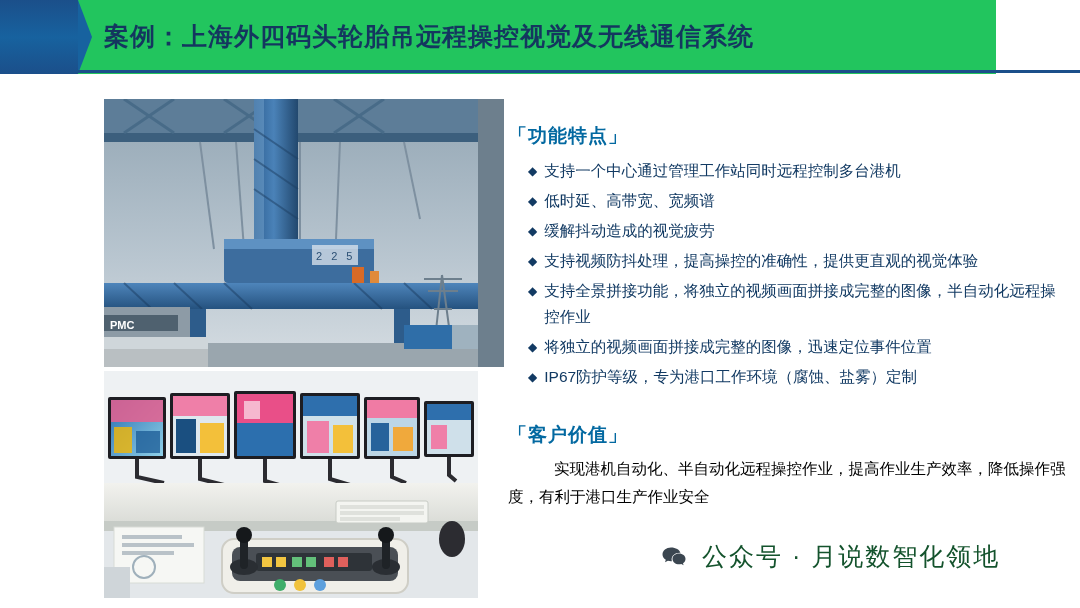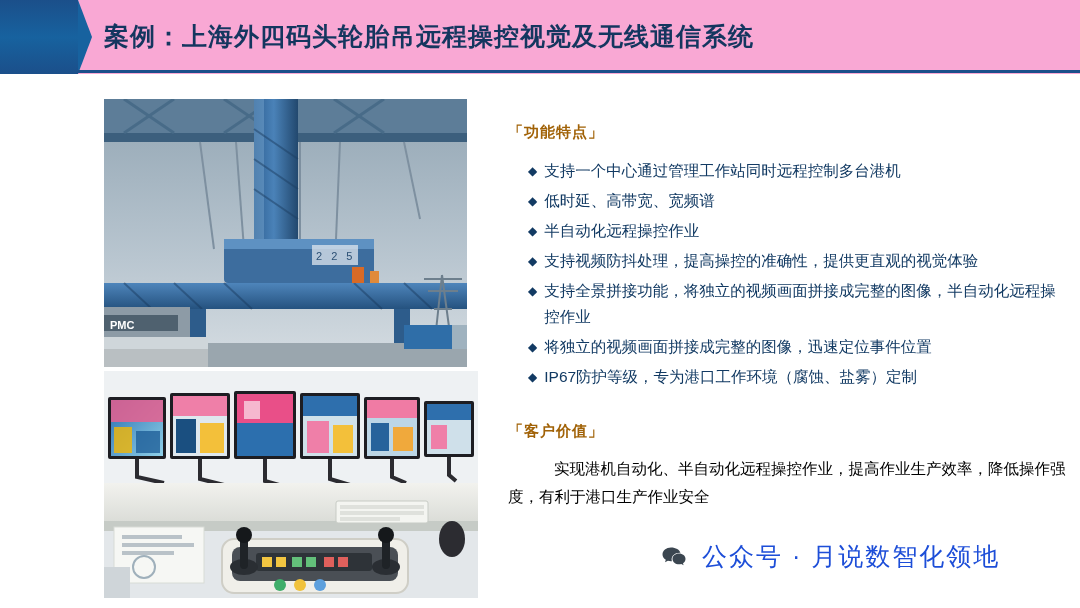--- a/index.html
+++ b/index.html
@@ -5,22 +5,22 @@
   html,body{margin:0;padding:0;}
   body{
     width:1080px;height:608px;
     background:#ffffff;
     font-family:"Liberation Sans","DejaVu Sans",sans-serif;
     overflow:hidden;
     position:relative;
   }
   
   .header{
-    position:absolute;left:0;top:0;width:1080px;height:74px;
-    background:#f9a8d4;
+    position:absolute;left:0;top:0;width:996px;height:74px;
+    background:#22c55e;
     text-align:right;
   }
   .header-blue{
     position:absolute;left:0;top:0;width:78px;height:74px;
     background:linear-gradient(180deg,#1b4f8a 0%,#17629f 50%,#1b4f8a 100%);
   }
   .header-blue:after{
     content:"";position:absolute;right:-14px;top:0;width:0;height:0;
     border-top:37px solid transparent;border-bottom:37px solid transparent;
     border-left:14px solid #17629f;
@@ -29,30 +29,30 @@
     position:absolute;left:104px;top:20px;
     font-size:25px;font-weight:bold;color:#14365f;
     letter-spacing:1px;white-space:nowrap;
   }
   .header-underline{
     position:absolute;left:78px;top:70px;width:1002px;height:3px;
     background:#1b4f8a;
   }
   
   .photo-top{
-    position:absolute;left:104px;top:99px;width:363px;height:268px;
+    position:absolute;left:104px;top:99px;width:400px;height:268px;
     overflow:hidden;background:#6d7f8d;
   }
   .photo-bottom{
     position:absolute;left:104px;top:371px;width:374px;height:227px;
     overflow:hidden;background:#dfe4e8;
   }
   
   .section-title{
-    position:absolute;font-size:15px;color:#a16207;font-weight:bold;
+    position:absolute;font-size:19px;color:#0369a1;font-weight:bold;
     letter-spacing:1px;
   }
   .feature-title{left:508px;top:123px;}
   .value-title{left:508px;top:422px;}
   .features{
     position:absolute;left:516px;top:158px;width:548px;
   }
   .feature-item{
     display:flex;align-items:flex-start;
     font-size:15.5px;color:#123a63;line-height:26px;margin-bottom:4px;
@@ -67,21 +67,21 @@
     font-size:15.5px;color:#000000;line-height:28px;text-indent:46px;
   }
   
   .brand{
     position:absolute;left:660px;top:540px;display:flex;align-items:center;
   }
   .brand-mark{
     width:28px;height:28px;margin-right:14px;position:relative;
   }
   .brand-text{
-    font-size:25px;color:#1d4ed8;letter-spacing:2px;font-weight:500;
+    font-size:25px;color:#14532d;letter-spacing:2px;font-weight:500;
   }
   
   svg{display:block;}
 </style>
 </head>
 <body>
 
 <div class="header">
   <div class="header-blue"></div>
   <div class="header-title">案例：上海外四码头轮胎吊远程操控视觉及无线通信系统</div>
@@ -301,21 +301,21 @@
   <div class="feature-item">
     <span class="feature-bullet">◆</span>
     <span class="feature-text">支持一个中心通过管理工作站同时远程控制多台港机</span>
   </div>
   <div class="feature-item">
     <span class="feature-bullet">◆</span>
     <span class="feature-text">低时延、高带宽、宽频谱</span>
   </div>
   <div class="feature-item">
     <span class="feature-bullet">◆</span>
-    <span class="feature-text">半自动化远程操控作业</span>
+    <span class="feature-text">缓解抖动造成的视觉疲劳</span>
   </div>
   <div class="feature-item">
     <span class="feature-bullet">◆</span>
     <span class="feature-text">支持视频防抖处理，提高操控的准确性，提供更直观的视觉体验</span>
   </div>
   <div class="feature-item">
     <span class="feature-bullet">◆</span>
     <span class="feature-text">支持全景拼接功能，将独立的视频画面拼接成完整的图像，半自动化远程操控作业</span>
   </div>
   <div class="feature-item">

